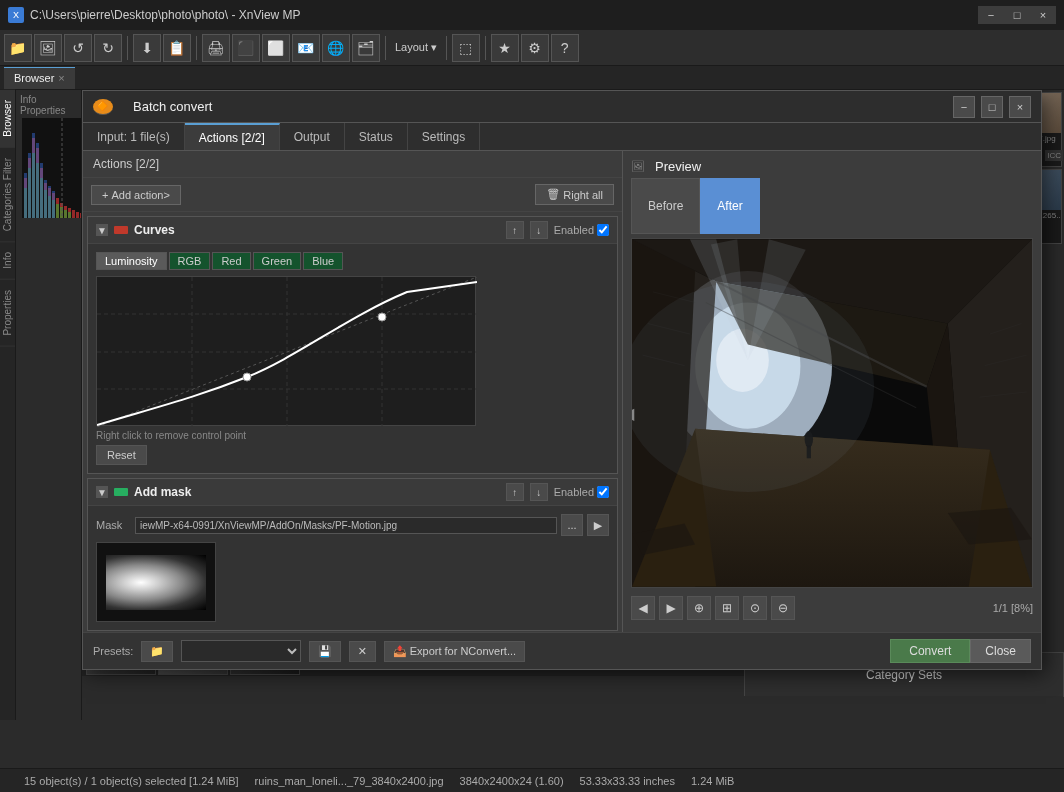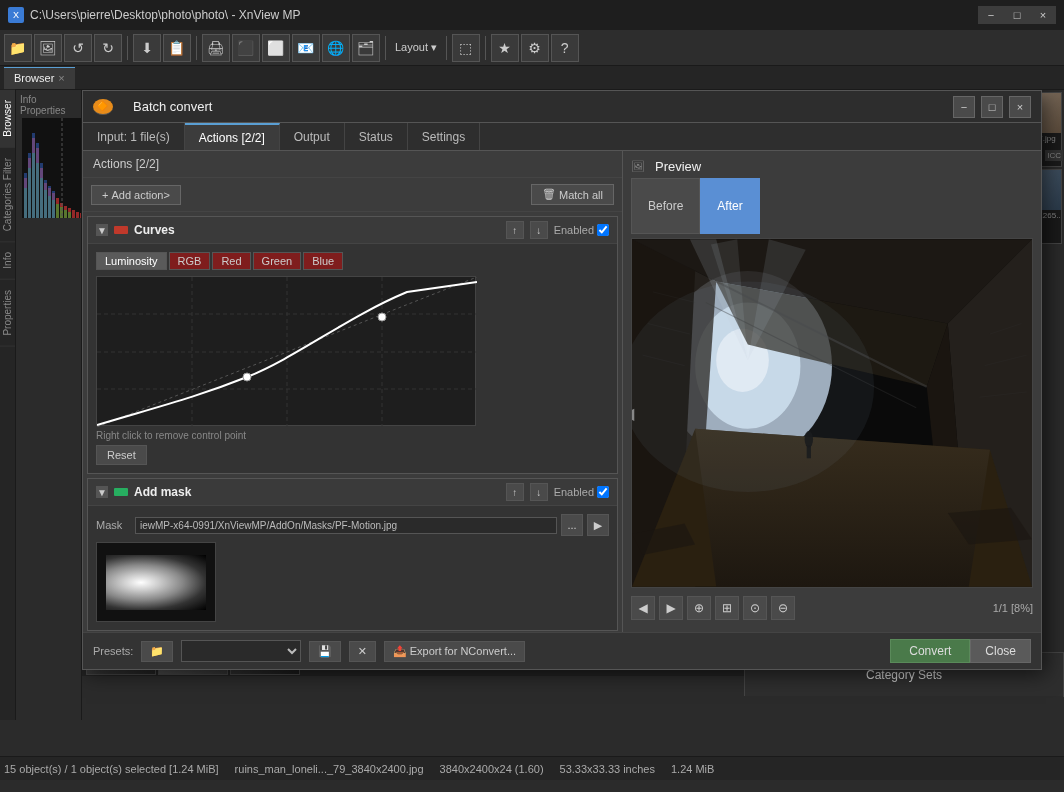--- a/index.html
+++ b/index.html
@@ -49,21 +49,21 @@
     .action-title { flex: 1; font-size: 12px; color: #eee; font-weight: bold; }
     .action-icon { width: 14px; height: 8px; background: #c0392b; border-radius: 1px; }
     .action-icon.green { background: #27ae60; }
     .action-enabled { display: flex; align-items: center; gap: 3px; font-size: 11px; color: #aaa; }
     .action-enabled input { width: 12px; height: 12px; }
     .action-move-btn { background: #4a4a4a; border: 1px solid #555; width: 18px; height: 18px; color: #ccc; cursor: pointer; display: flex; align-items: center; justify-content: center; font-size: 10px; }
 
     
     .curves-content { padding: 8px; }
     .curves-tabs { display: flex; gap: 2px; margin-bottom: 6px; }
-    .ctab { padding: 2px 8px; background: #7f1d1d; border: 1px solid #555; color: #ccc; font-size: 11px; cursor: pointer; }
+    .ctab { padding: 2px 8px; background: #14532d; border: 1px solid #555; color: #ccc; font-size: 11px; cursor: pointer; }
     .ctab.active { background: #5a5a5a; color: #fff; }
     .curves-hint { font-size: 10px; color: #888; margin-top: 4px; }
     .reset-btn { background: #4a4a4a; border: 1px solid #555; color: #ccc; padding: 3px 10px; font-size: 11px; cursor: pointer; margin-top: 4px; }
 
     
     .mask-content { padding: 8px; }
     .mask-row { display: flex; align-items: center; gap: 4px; margin-bottom: 6px; }
     .mask-label { font-size: 11px; color: #aaa; min-width: 35px; }
     .mask-path { flex: 1; background: #2a2a2a; border: 1px solid #555; color: #bbb; padding: 2px 4px; font-size: 10px; overflow: hidden; white-space: nowrap; text-overflow: ellipsis; }
     .mask-btn { width: 22px; height: 22px; background: #4a4a4a; border: 1px solid #555; color: #ccc; cursor: pointer; display: flex; align-items: center; justify-content: center; font-size: 11px; }
@@ -87,21 +87,21 @@
     .footer-right { margin-left: auto; display: flex; gap: 0; }
     .convert-btn { background: #4a7a4a; border: 1px solid #5a8a5a; color: #ddd; padding: 4px 18px; font-size: 12px; cursor: pointer; }
     .close-btn-main { background: #5a5a5a; border: 1px solid #666; color: #ddd; padding: 4px 14px; font-size: 12px; cursor: pointer; }
 
     
     .actions-content::-webkit-scrollbar { width: 8px; }
     .actions-content::-webkit-scrollbar-track { background: #2a2a2a; }
     .actions-content::-webkit-scrollbar-thumb { background: #555; }
 
     
-    .status-bar { position: absolute; bottom: 12px; left: 0; width: 1064px; height: 24px; background: #252525; border-top: 1px solid #1a1a1a; display: flex; align-items: center; padding: 0 4px; font-size: 11px; color: #aaa; gap: 16px; }
+    .status-bar { position: absolute; bottom: 0; left: 0; width: 1064px; height: 24px; background: #252525; border-top: 1px solid #1a1a1a; display: flex; align-items: center; padding: 0 24px; font-size: 11px; color: #aaa; gap: 16px; }
     .cat-btn { flex: 1; height: 44px; display: flex; align-items: center; justify-content: center; border-right: 1px solid #444; font-size: 12px; color: #ccc; cursor: pointer; }
     .cat-btn.active { background: #3a3a3a; border-bottom: 2px solid #5a9fd4; }
 
     .side-vtabs { background: #252525; width: 16px; display: flex; flex-direction: column; border-right: 1px solid #1a1a1a; }
     .side-vtab { writing-mode: vertical-lr; transform: rotate(180deg); padding: 10px 2px; font-size: 10px; color: #888; cursor: pointer; border-top: 1px solid #333; }
     .side-vtab.active { color: #fff; background: #333; }
 
     
     .presets-label { font-size: 11px; color: #aaa; white-space: nowrap; }
     .presets-select { background: #2a2a2a; border: 1px solid #555; color: #bbb; height: 22px; width: 120px; font-size: 11px; }
@@ -291,21 +291,21 @@
 
           <div class="actions-panel">
             <div class="actions-header">Actions [2/2]</div>
             <div class="actions-toolbar">
               <button class="action-btn">
                 <span>+</span>
                 <span>Add action&gt;</span>
               </button>
               <button class="clear-btn">
                 <span>🗑</span>
-                <span>Match all</span>
+                <span>Right all</span>
               </button>
             </div>
 
             <div class="actions-content">
 
               <div class="action-block">
                 <div class="action-block-header">
                   <button class="action-collapse">▼</button>
                   <div class="action-icon" style="width:14px;height:8px;background:#c0392b;border-radius:1px;"></div>
                   <span class="action-title">Curves</span>

